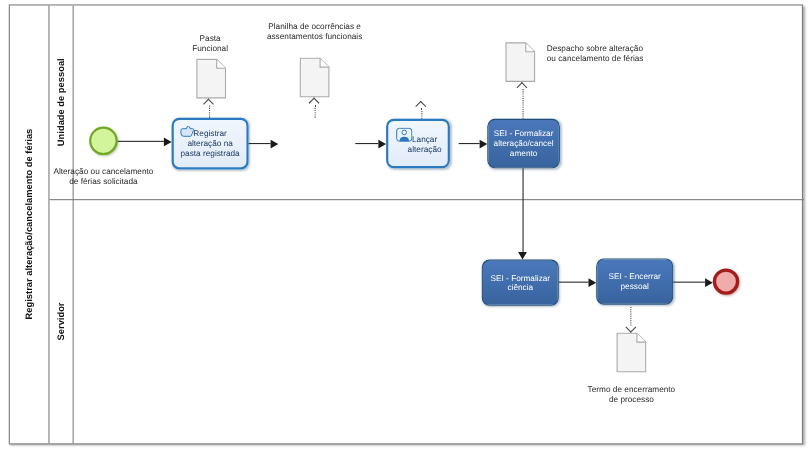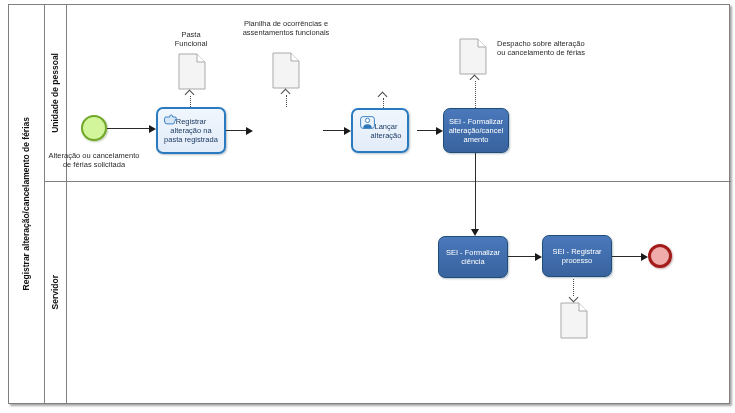--- a/index.html
+++ b/index.html
@@ -92,21 +92,21 @@
 
   <div class="task dark" style="left:443px;top:108px;width:66px;height:45px;">
     <span>SEI - Formalizar alteração/cancelamento</span>
   </div>
 
   <div class="task dark" style="left:438px;top:236px;width:70px;height:42px;">
     <span>SEI - Formalizar ciência</span>
   </div>
 
   <div class="task dark" style="left:542px;top:235px;width:70px;height:42px;">
-    <span>SEI - Registrar processo</span>
+    <span>SEI - Encerrar pessoal</span>
   </div>
 
   <div class="event end" style="left:648px;top:244px;width:24px;height:24px;"></div>
 
   <div class="artifact" style="left:178px;top:53px;">
     <svg width="28" height="37" viewBox="0 0 28 37">
       <path d="M1,1 H19 L27,9 V36 H1 Z" fill="#f4f4f4" stroke="#a9a9a9"></path>
       <path d="M19,1 L19,9 L27,9" fill="#ffffff" stroke="#a9a9a9"></path>
     </svg>
   </div>
@@ -128,20 +128,21 @@
     </svg>
   </div>
   <div class="shape-label left-align" style="left:497px;top:39px;width:92px;">Despacho sobre alteração ou cancelamento de férias</div>
 
   <div class="artifact" style="left:560px;top:302px;">
     <svg width="28" height="37" viewBox="0 0 28 37">
       <path d="M1,1 H19 L27,9 V36 H1 Z" fill="#f4f4f4" stroke="#a9a9a9"></path>
       <path d="M19,1 L19,9 L27,9" fill="#ffffff" stroke="#a9a9a9"></path>
     </svg>
   </div>
+  <div class="shape-label" style="left:532px;top:349px;width:84px;">Termo de encerramento de processo</div>
 
   <div class="flow-h" style="left:107px;top:128px;width:42px;"></div>
   <div class="arrow-right" style="left:149px;top:125px;"></div>
 
   <div class="flow-h" style="left:226px;top:130px;width:20px;"></div>
   <div class="arrow-right" style="left:246px;top:127px;"></div>
 
   <div class="flow-h" style="left:323px;top:130px;width:21px;"></div>
   <div class="arrow-right" style="left:344px;top:127px;"></div>
 

